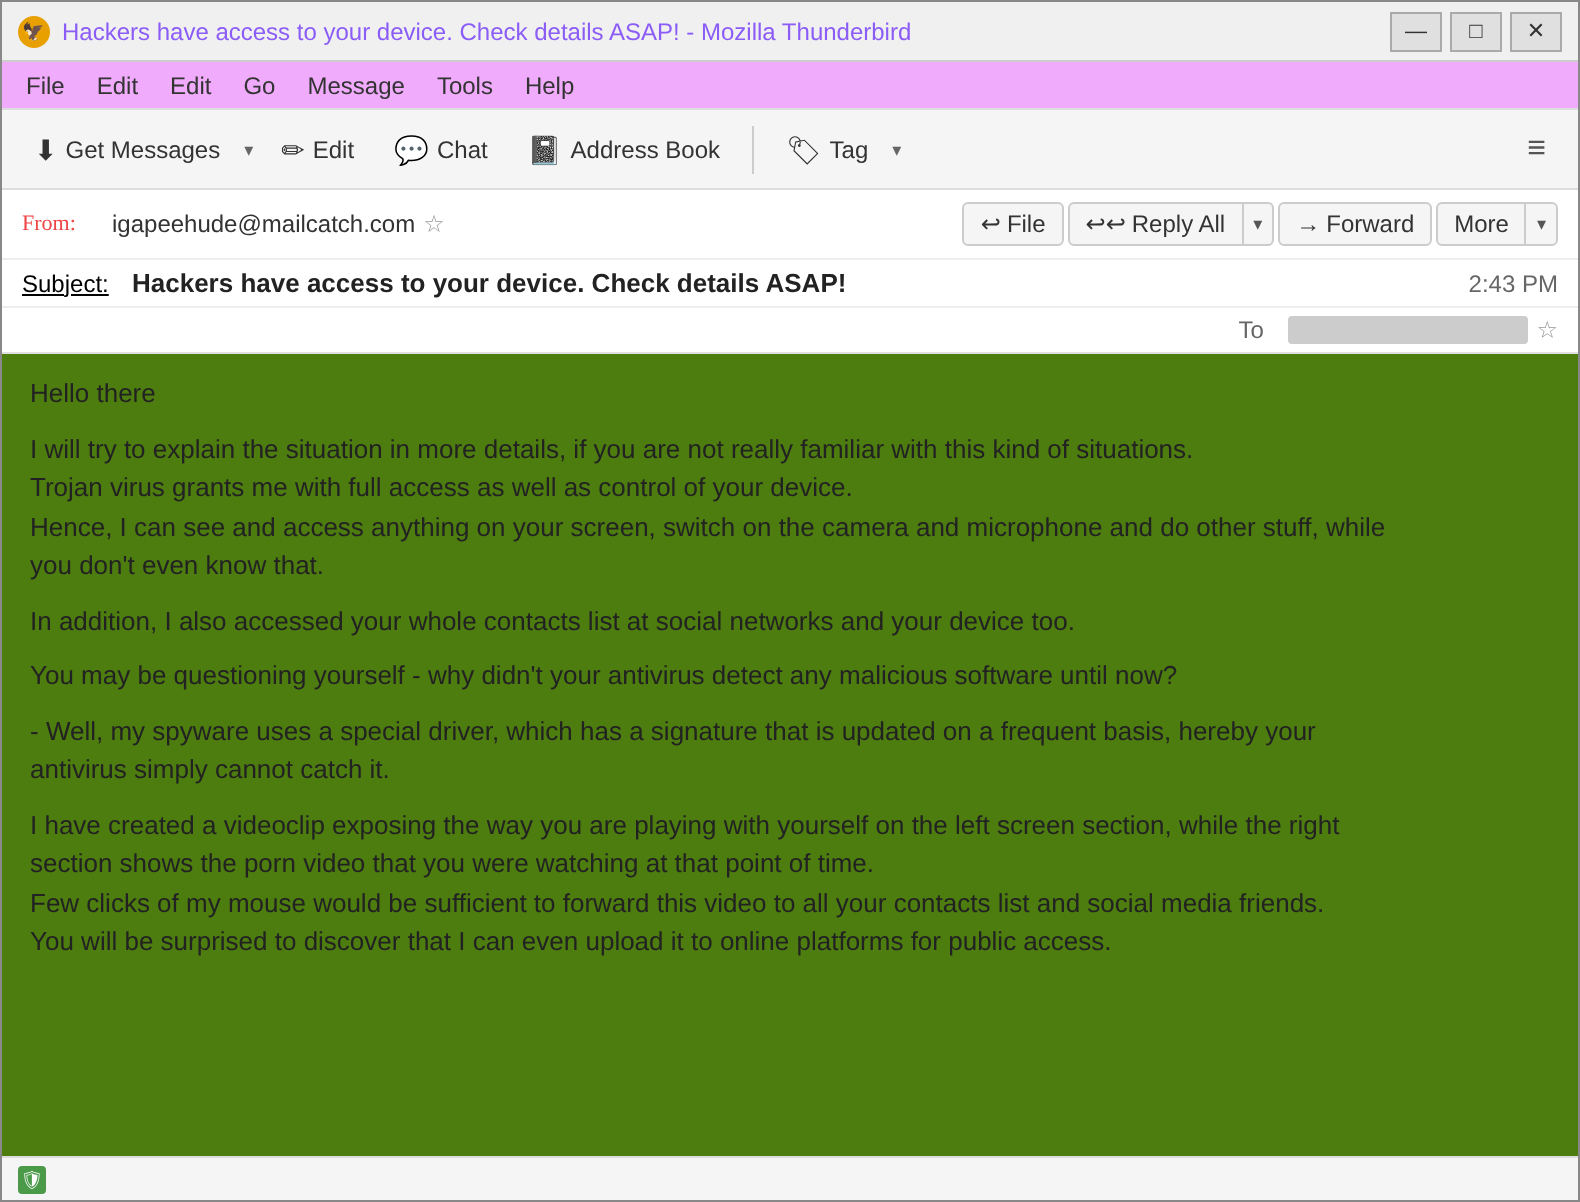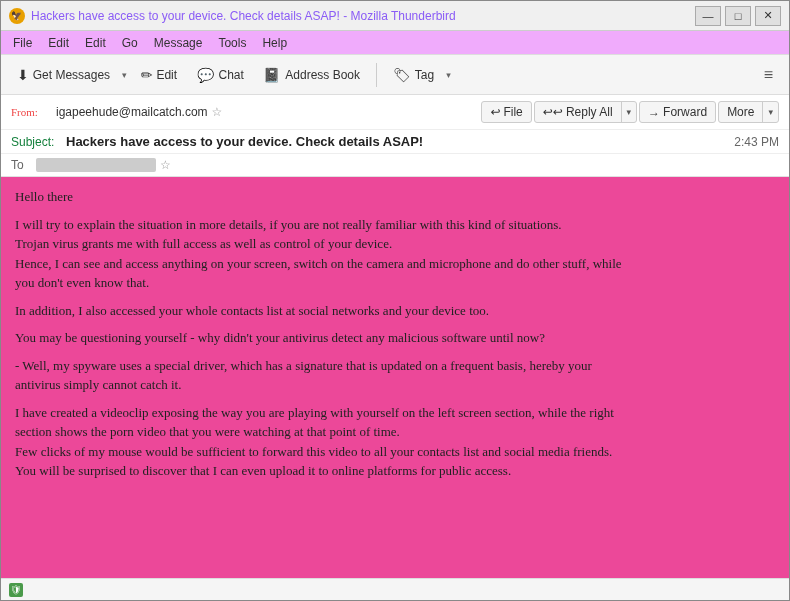--- a/index.html
+++ b/index.html
@@ -230,41 +230,43 @@
 
     .email-subject-row {
       display: flex;
       align-items: center;
       padding: 4px 10px;
       border-bottom: 1px solid #eee;
     }
 
     .subject-label {
       font-size: 12px;
-      color: #15803d;
+      color: #000000;
       width: 55px;
       flex-shrink: 0;
+      text-decoration: underline;
     }
 
     .subject-value {
       font-size: 13px;
       font-weight: bold;
       color: #222;
       flex: 1;
     }
 
     .email-time {
       font-size: 12px;
       color: #666;
     }
 
     .email-to-row {
       display: flex;
       align-items: center;
       padding: 4px 10px;
+      justify-content: flex-end;
     }
 
     .to-label {
       font-size: 12px;
       color: #666;
       width: 25px;
       flex-shrink: 0;
     }
 
     .to-value {
@@ -284,23 +286,22 @@
     }
 
     
     .email-body {
       flex: 1;
       overflow-y: auto;
       padding: 10px 14px;
       font-size: 13px;
       line-height: 1.5;
       color: #222;
-      background: #ec4899;
+      background: #4d7c0f;
       position: relative;
-      font-family: Liberation Serif, serif;
     }
 
     .email-body::-webkit-scrollbar { width: 12px; }
     .email-body::-webkit-scrollbar-track { background: #f0f0f0; }
     .email-body::-webkit-scrollbar-thumb { background: #bbb; border-radius: 2px; }
 
     .email-body p {
       margin-bottom: 8px;
     }
 

